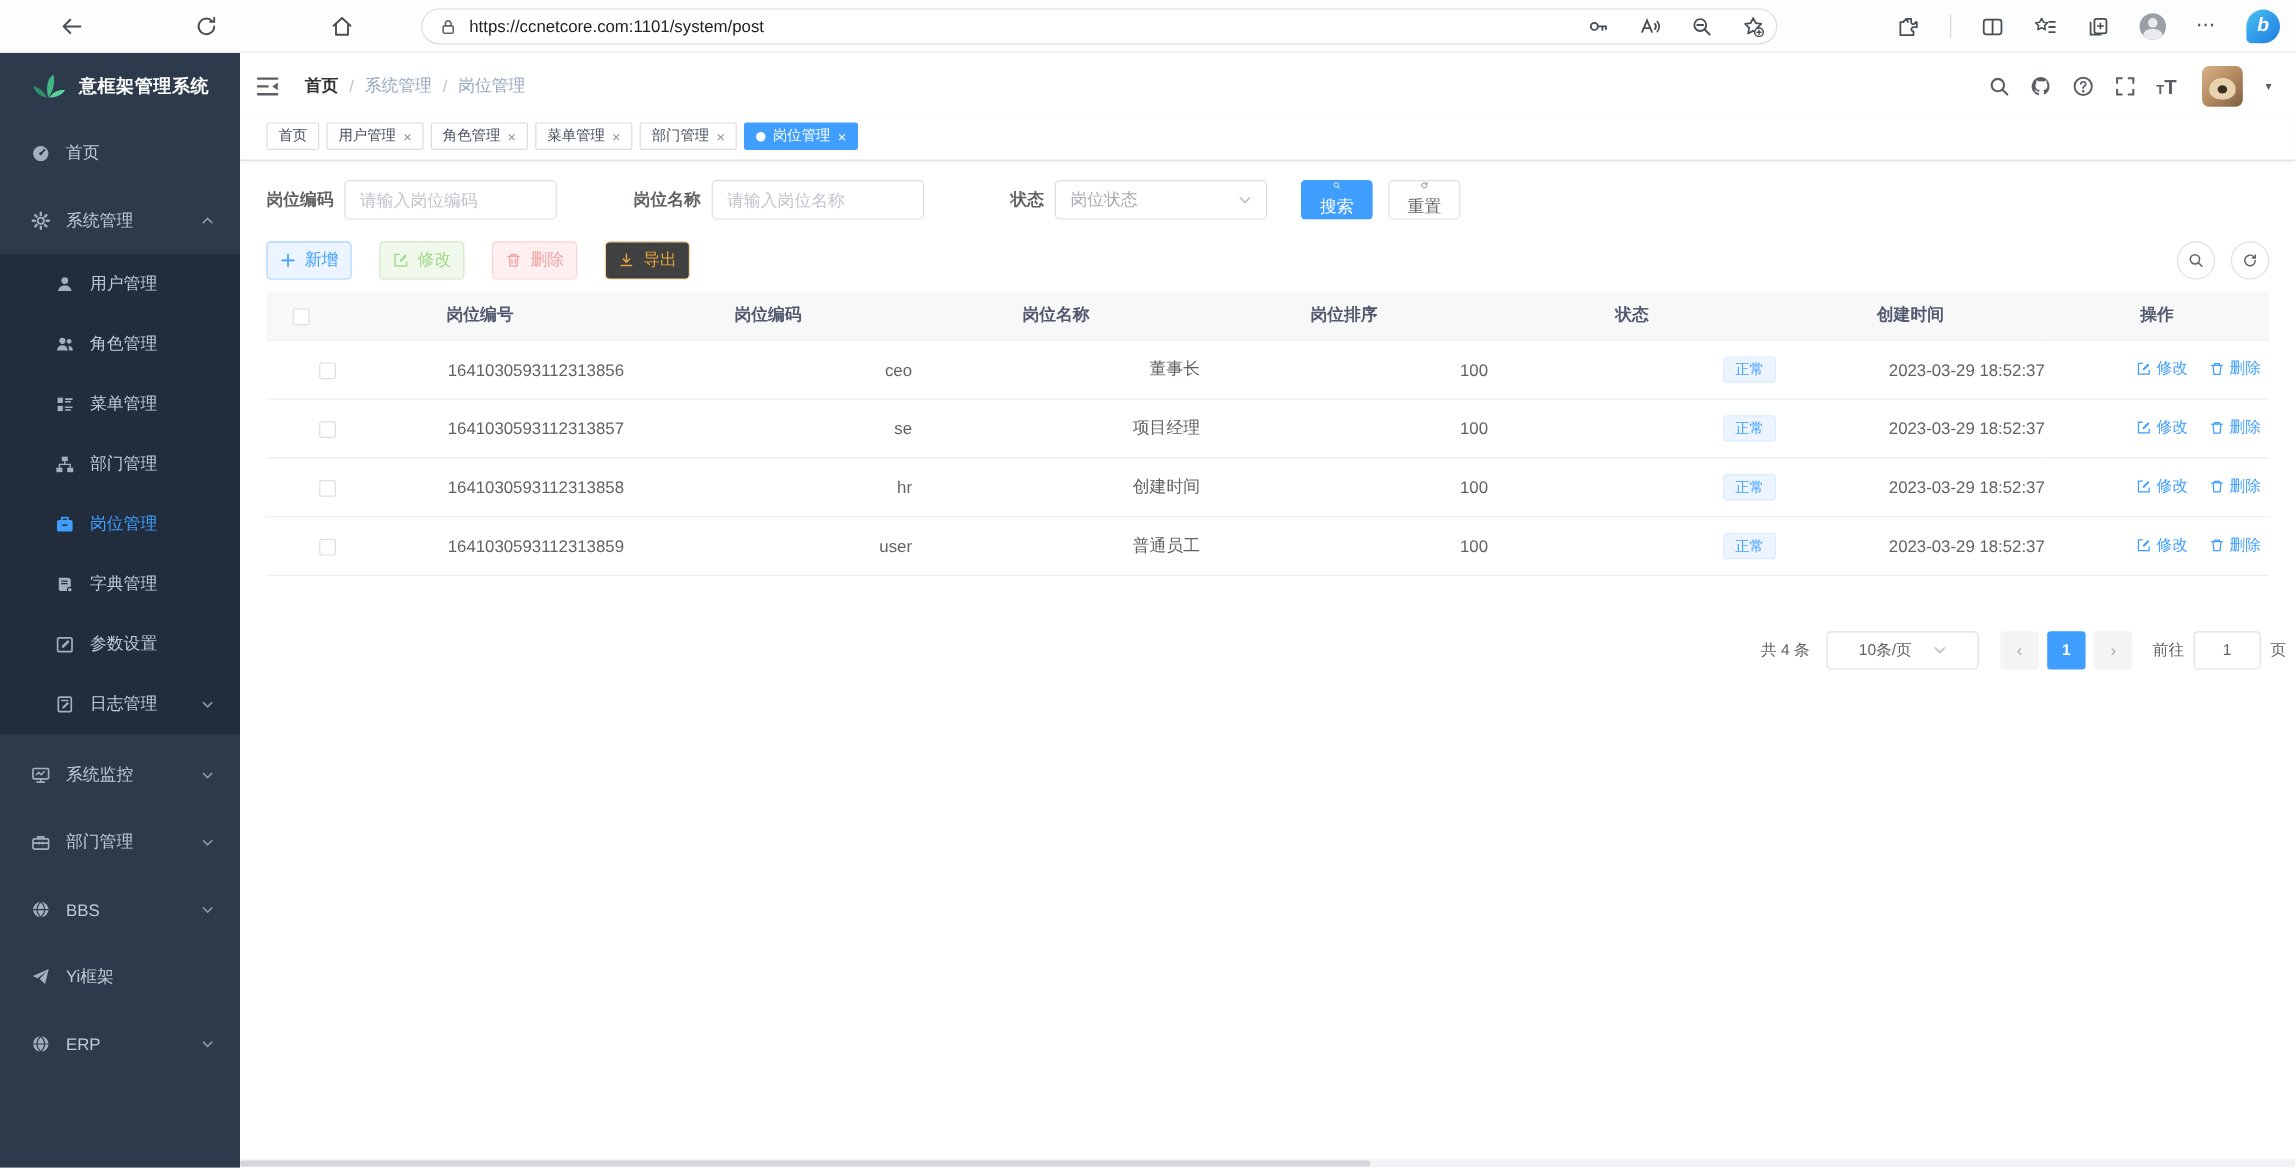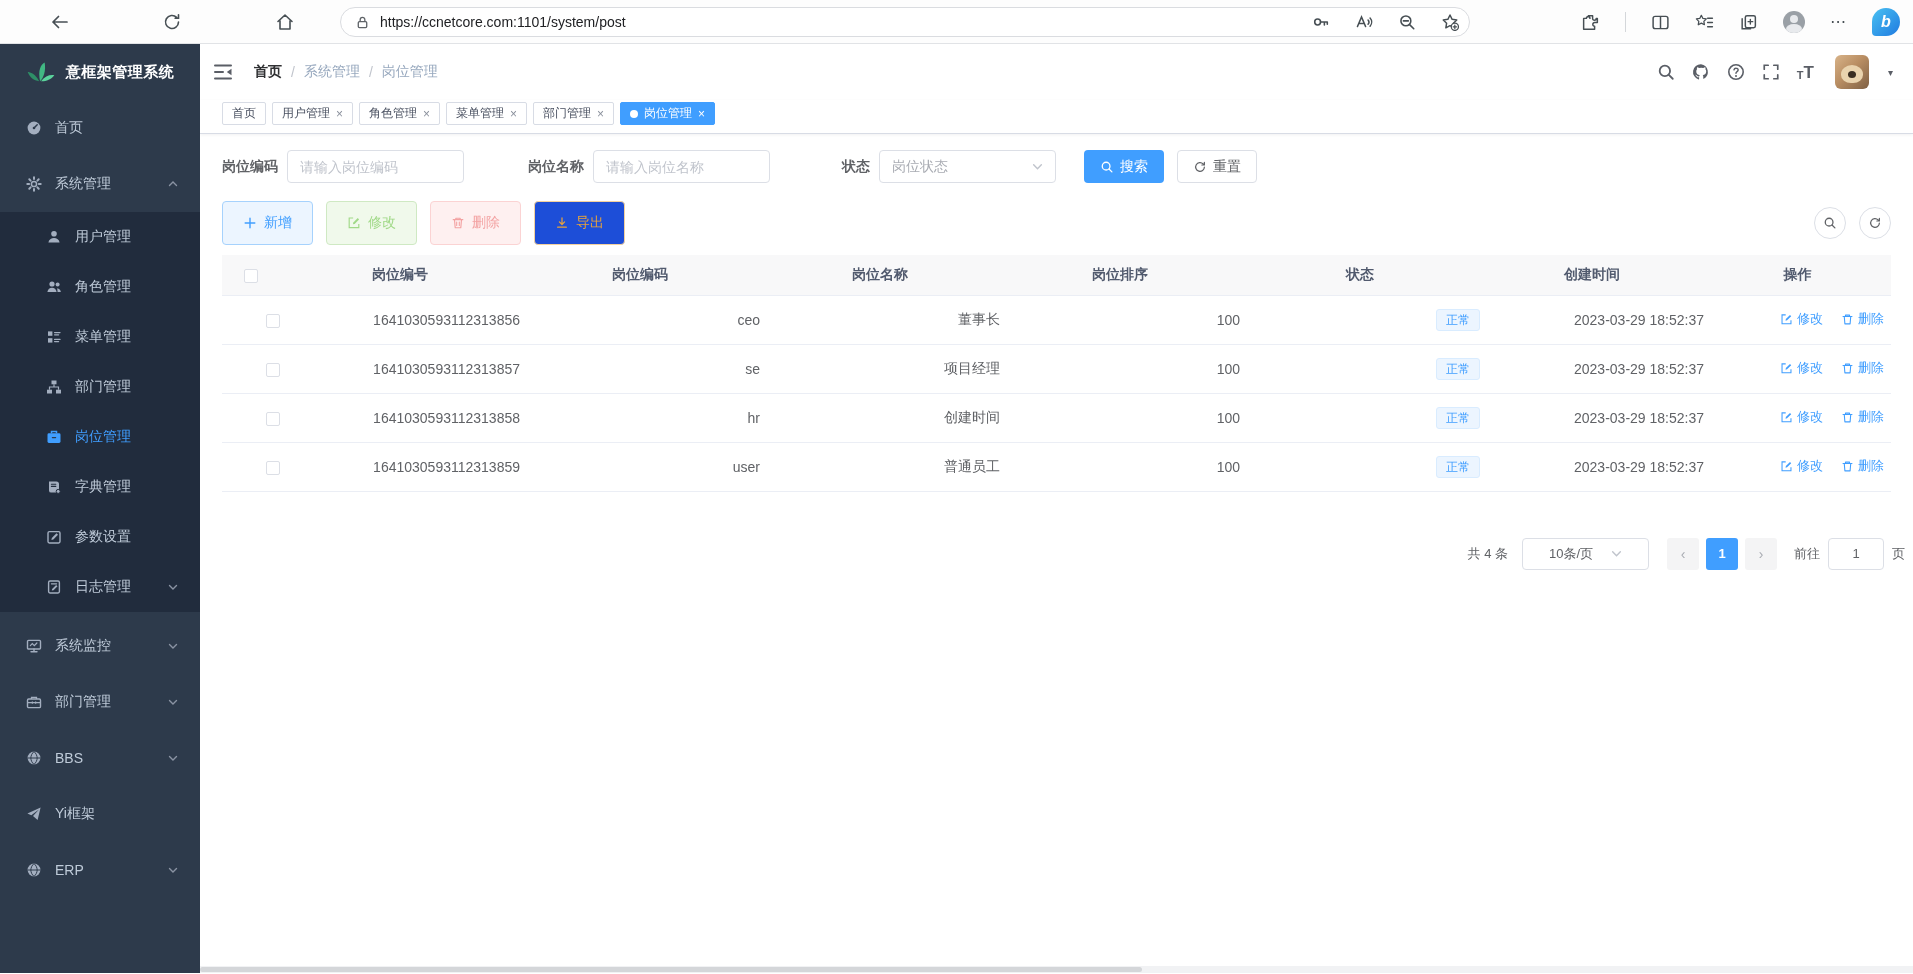--- a/index.html
+++ b/index.html
@@ -3,21 +3,21 @@
 <meta charset="utf-8">
 <style>
   * { margin:0; padding:0; box-sizing:border-box; }
   html,body { width:1913px; height:974px; overflow:hidden; }
   body { font-family:"Liberation Sans","DejaVu Sans",sans-serif; background:#fff; color:#303133; }
   svg { display:block; }
 
   
   .browser { position:relative; height:44px; background:#fdfdfd; border-bottom:1px solid #e1e3e6; }
   .b-ic { position:absolute; top:12px; width:20px; height:20px; color:#474f54; cursor:pointer; }
-  .url-pill { position:absolute; left:340px; top:7px; width:1130px; height:30px; background:#fff;
+  .url-pill { position:absolute; left:351px; top:7px; width:1130px; height:30px; background:#fff;
     border:1px solid #dadce0; border-radius:16px; display:flex; align-items:center; padding:0 10px 0 14px; }
   .url-pill .lock { width:15px; height:15px; color:#5f6368; margin-right:10px; flex:0 0 auto; }
   .url-text { font-size:14px; color:#202124; flex:1 1 auto; white-space:nowrap; overflow:hidden; }
   .pill-ic { width:18px; height:18px; color:#474f54; margin-left:25px; flex:0 0 auto; cursor:pointer; }
   .b-right { position:absolute; right:13px; top:0; height:44px; display:flex; align-items:center; gap:25px; }
   .b-right .b-ric { width:19px; height:19px; color:#474f54; cursor:pointer; }
   .b-divider { width:1px; height:20px; background:#d4d7da; }
   .b-profile { width:22px; height:22px; border-radius:50%; background:#9aa0a6; position:relative; overflow:hidden; cursor:pointer; }
   .b-profile:before { content:""; position:absolute; left:7px; top:4px; width:8px; height:8px; border-radius:50%; background:#e8eaed; }
   .b-profile:after { content:""; position:absolute; left:3px; top:13px; width:16px; height:10px; border-radius:50%; background:#e8eaed; }
@@ -76,31 +76,31 @@
   .f-label { font-size:14px; font-weight:bold; color:#606266; margin-right:9px; white-space:nowrap; }
   .f-input { width:177px; height:33px; border:1px solid #dcdfe6; border-radius:4px; padding:0 12px; font-size:14px; color:#606266;
     font-family:"Liberation Sans","DejaVu Sans",sans-serif; outline:none; }
   .f-input::placeholder { color:#c0c4cc; }
   .f-gap { width:64px; }
   .f-gap2 { width:72px; }
   .select { width:177px; height:33px; border:1px solid #dcdfe6; border-radius:4px; padding:0 12px; font-size:14px; color:#a8abb2;
     display:flex; align-items:center; justify-content:space-between; cursor:pointer; background:#fff; }
   .select .sc { width:11px; height:11px; color:#c0c4cc; }
   .btn { height:33px; border-radius:4px; font-size:14px; display:inline-flex; align-items:center; gap:6px; padding:0 15px;
-    cursor:pointer; border:1px solid transparent; white-space:nowrap; }
+    cursor:pointer; border:1px solid transparent; white-space:nowrap;flex-direction:column; }
   .btn-primary { background:#409eff; color:#fff; margin-left:28px; }
   .btn-plain { background:#fff; border-color:#dcdfe6; color:#606266; margin-left:13px; }
   .bic { width:14px; height:14px; }
 
   .toolbar-row { display:flex; align-items:center; margin-bottom:10px; }
-  .btn-soft { height:44px; border-radius:4px; font-size:14px; display:inline-flex; align-items:center; gap:7px; padding:0 20px; cursor:pointer; margin-right:13px; }
+  .btn-soft { height:32px; border-radius:4px; font-size:14px; display:inline-flex; align-items:center; gap:7px; padding:0 10px; cursor:pointer; margin-right:23px; }
   .soft-add { background:#ecf5ff; border:1px solid #a6d2fd; color:#409eff; }
   .soft-edit { background:#f0f9eb; border:1px solid #cfe9c3; color:#a0d987; cursor:not-allowed; }
   .soft-del { background:#fef0f0; border:1px solid #fbd3d3; color:#f3a2a2; cursor:not-allowed; }
-  .soft-exp { background:#1d4ed8; border:1px solid #f3d19e; color:#e6a23c; }
+  .soft-exp { background:#404040; border:1px solid #f3d19e; color:#e6a23c; }
   .tool-circles { margin-left:auto; display:flex; gap:13px; }
   .circle-btn { width:32px; height:32px; border-radius:50%; border:1px solid #dcdfe6; background:#fff; color:#606266;
     display:flex; align-items:center; justify-content:center; cursor:pointer; }
   .circle-btn svg { width:14px; height:14px; }
 
   table { width:100%; border-collapse:collapse; table-layout:fixed; }
   th { background:#f8f8f9; color:#515a6e; font-size:14px; font-weight:bold; height:40px; text-align:center;
     border-bottom:1px solid #ebeef5; }
   td { height:49px; text-align:right; font-size:14px; color:#606266; border-bottom:1px solid #ebeef5; white-space:nowrap; }
   .cb { display:inline-block; width:14px; height:14px; border:1px solid #dcdfe6; border-radius:2px; background:#fff; cursor:pointer; vertical-align:middle; }

